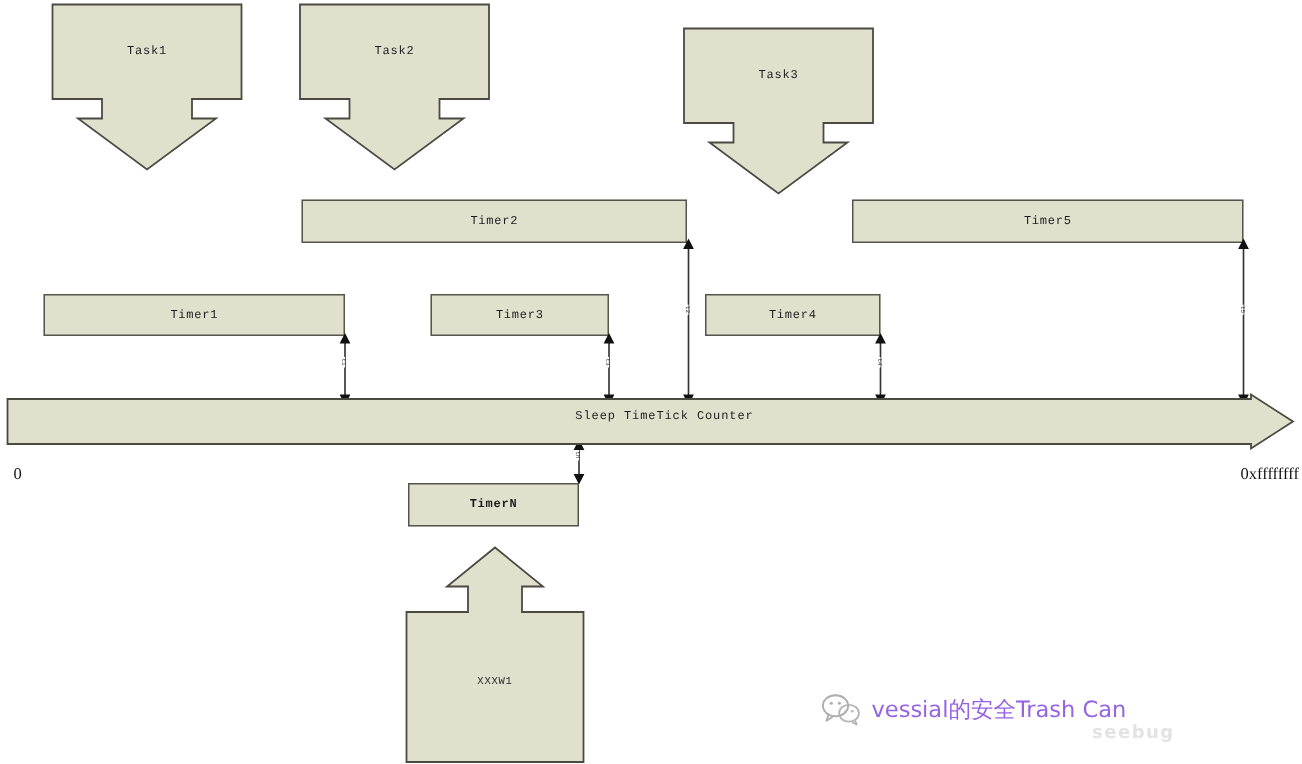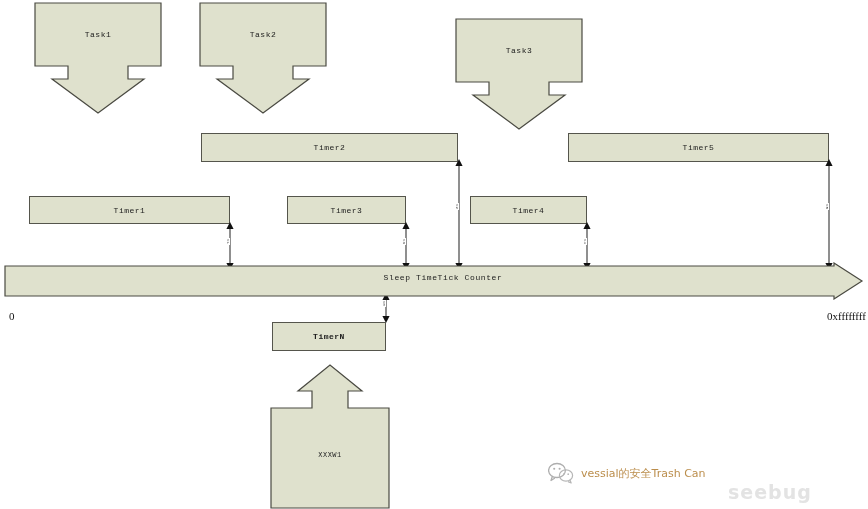--- a/index.html
+++ b/index.html
@@ -108,28 +108,28 @@
   #watermark {
     position: absolute;
     display: flex;
     align-items: center;
     gap: 7px;
     opacity: 0.72;
     pointer-events: none;
   }
   #watermark .wm-text {
     font-family: "DejaVu Sans", sans-serif;
-    font-size: 11px;
-    color: #a16207;
+    font-size: 15px;
+    color: #6d28d9;
     white-space: nowrap;
   }
   #seebug {
     position: absolute;
     font-family: "DejaVu Sans", sans-serif;
-    font-size: 19px;
+    font-size: 12px;
     font-weight: bold;
     color: #e3e3e3;
     letter-spacing: 1px;
     pointer-events: none;
   }
 </style>
 </head>
 <body>
 
 <div id="canvas">

